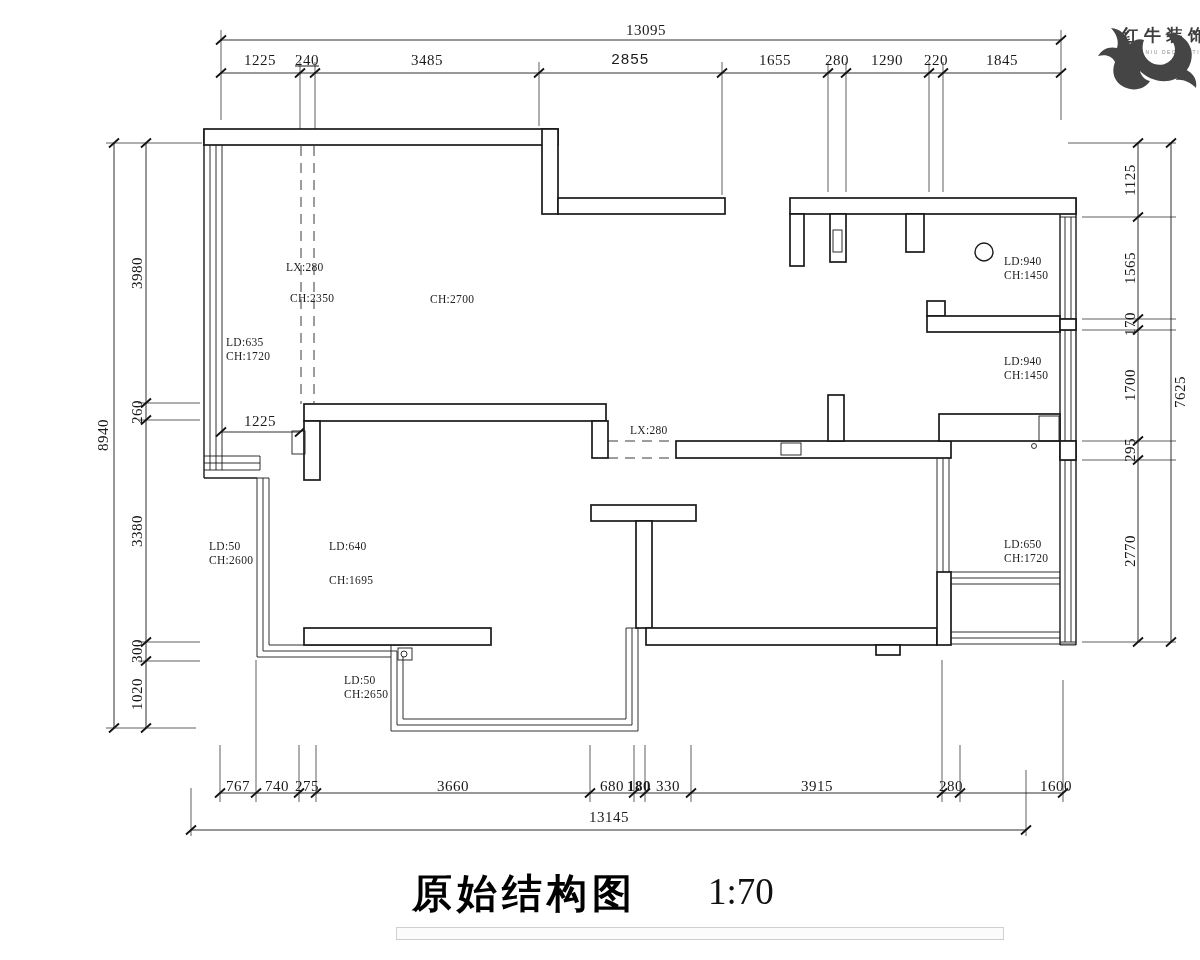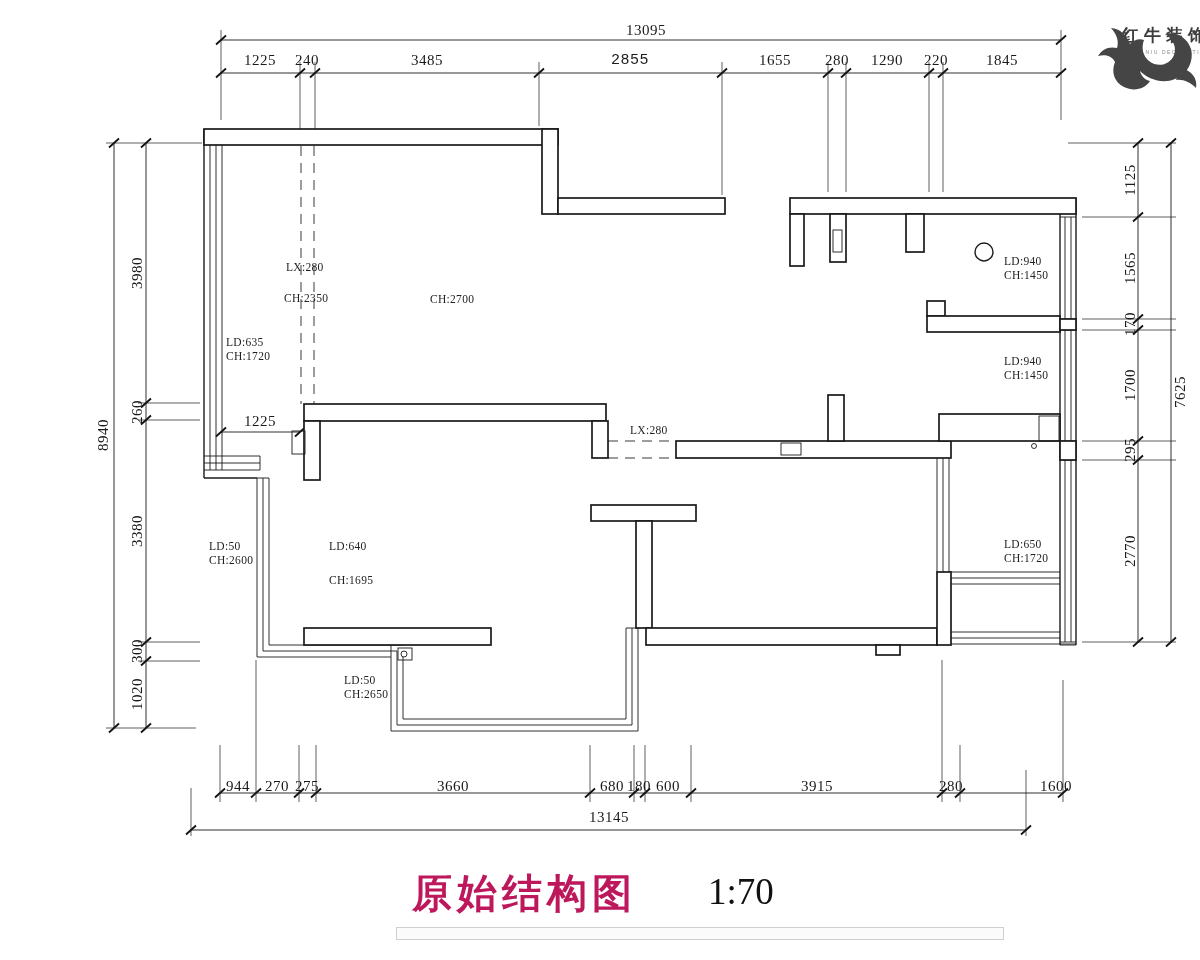--- a/index.html
+++ b/index.html
@@ -8,21 +8,21 @@
   svg{position:absolute;left:0;top:0;}
   svg .wall{fill:#fff;stroke:#1a1a1a;stroke-width:1.7;}
   svg .med{fill:none;stroke:#1a1a1a;stroke-width:1.4;}
   svg .thin{fill:none;stroke:#1a1a1a;stroke-width:0.9;}
   svg .dim{fill:none;stroke:#1a1a1a;stroke-width:0.9;}
   svg .ext{fill:none;stroke:#1a1a1a;stroke-width:0.7;}
   svg .dsh{fill:none;stroke:#3a3a3a;stroke-width:1;stroke-dasharray:10 7;}
   .dimlbl{position:absolute;transform:translate(-50%,-50%);font-size:15px;white-space:nowrap;letter-spacing:.5px;}
   .dimlbl.v{transform:translate(-50%,-50%) rotate(-90deg);}
   .ann{position:absolute;font-size:11.5px;white-space:nowrap;letter-spacing:.3px;color:#222;}
-  .title-cn{position:absolute;left:366px;top:866px;font-size:40px;letter-spacing:5px;font-weight:600;color:#be185d;}
+  .title-cn{position:absolute;left:366px;top:866px;font-size:40px;letter-spacing:5px;font-weight:600;color:#000000;}
   .title-scale{position:absolute;left:662px;top:870px;font-size:37px;color:#111;}
   .scalebar{position:absolute;left:350px;top:927px;width:606px;height:11px;background:#fbfbfb;border:1px solid #cfcfcf;}
   .logo{position:absolute;left:1050px;top:22px;width:140px;text-align:center;color:#3d3d3d;}
   .logo .brand{display:block;font-size:17px;font-weight:bold;letter-spacing:5px;margin-top:2px;
                font-family:"Liberation Sans","DejaVu Sans",sans-serif;}
   .logo .sub{display:block;font-size:5px;letter-spacing:1.6px;color:#8a8a8a;margin-top:2px;
              font-family:"Liberation Sans","DejaVu Sans",sans-serif;}
 </style>
 </head>
 <body>
@@ -237,21 +237,21 @@
       <rect class="wall" x="600" y="628" width="291" height="17"></rect>
       <rect class="wall" x="830" y="645" width="24" height="10"></rect>
       <rect class="wall" x="891" y="572" width="14" height="73"></rect>
       <rect class="thin" x="352" y="648" width="14" height="12"></rect>
       <circle class="thin" cx="358" cy="654" r="3"></circle>
     </g>
   </svg>
 
   <span class="dimlbl" style="left:600px;top:30px;">13095</span>
   <span class="dimlbl" style="left:214px;top:60px;">1225</span>
-  <span class="dimlbl" style="left:261px;top:60px;">240</span>
+  <span class="dimlbl" style="left:261px;top:60px;text-decoration:underline;">240</span>
   <span class="dimlbl" style="left:381px;top:60px;">3485</span>
   <span class="dimlbl" style="left:584px;top:60px;font-family:Liberation Mono, monospace;">2855</span>
   <span class="dimlbl" style="left:729px;top:60px;">1655</span>
   <span class="dimlbl" style="left:791px;top:60px;">280</span>
   <span class="dimlbl" style="left:841px;top:60px;">1290</span>
   <span class="dimlbl" style="left:890px;top:60px;">220</span>
   <span class="dimlbl" style="left:956px;top:60px;">1845</span>
 
   <span class="dimlbl v" style="left:57px;top:435px;">8940</span>
   <span class="dimlbl v" style="left:91px;top:273px;">3980</span>
@@ -262,35 +262,35 @@
 
   <span class="dimlbl v" style="left:1134px;top:392px;">7625</span>
   <span class="dimlbl v" style="left:1084px;top:180px;">1125</span>
   <span class="dimlbl v" style="left:1084px;top:268px;">1565</span>
   <span class="dimlbl v" style="left:1084px;top:324px;">170</span>
   <span class="dimlbl v" style="left:1084px;top:385px;">1700</span>
   <span class="dimlbl v" style="left:1084px;top:450px;">295</span>
   <span class="dimlbl v" style="left:1084px;top:551px;">2770</span>
 
   <span class="dimlbl" style="left:563px;top:817px;">13145</span>
-  <span class="dimlbl" style="left:192px;top:786px;">944</span>
-  <span class="dimlbl" style="left:231px;top:786px;">270</span>
+  <span class="dimlbl" style="left:192px;top:786px;">767</span>
+  <span class="dimlbl" style="left:231px;top:786px;">740</span>
   <span class="dimlbl" style="left:261px;top:786px;">275</span>
   <span class="dimlbl" style="left:407px;top:786px;">3660</span>
   <span class="dimlbl" style="left:566px;top:786px;">680</span>
-  <span class="dimlbl" style="left:593px;top:786px;">180</span>
-  <span class="dimlbl" style="left:622px;top:786px;">600</span>
+  <span class="dimlbl" style="left:593px;top:786px;font-weight:bold;">180</span>
+  <span class="dimlbl" style="left:622px;top:786px;">330</span>
   <span class="dimlbl" style="left:771px;top:786px;">3915</span>
   <span class="dimlbl" style="left:905px;top:786px;">280</span>
   <span class="dimlbl" style="left:1010px;top:786px;">1600</span>
 
   <span class="dimlbl" style="left:214px;top:421px;">1225</span>
 
   <span class="ann" style="left:240px;top:261px;">LX:280</span>
-  <span class="ann" style="left:238px;top:292px;">CH:2350</span>
+  <span class="ann" style="left:244px;top:292px;">CH:2350</span>
   <span class="ann" style="left:384px;top:293px;">CH:2700</span>
   <span class="ann" style="left:180px;top:336px;">LD:635</span>
   <span class="ann" style="left:180px;top:350px;">CH:1720</span>
   <span class="ann" style="left:584px;top:424px;">LX:280</span>
   <span class="ann" style="left:958px;top:255px;">LD:940</span>
   <span class="ann" style="left:958px;top:269px;">CH:1450</span>
   <span class="ann" style="left:958px;top:355px;">LD:940</span>
   <span class="ann" style="left:958px;top:369px;">CH:1450</span>
   <span class="ann" style="left:163px;top:540px;">LD:50</span>
   <span class="ann" style="left:163px;top:554px;">CH:2600</span>

